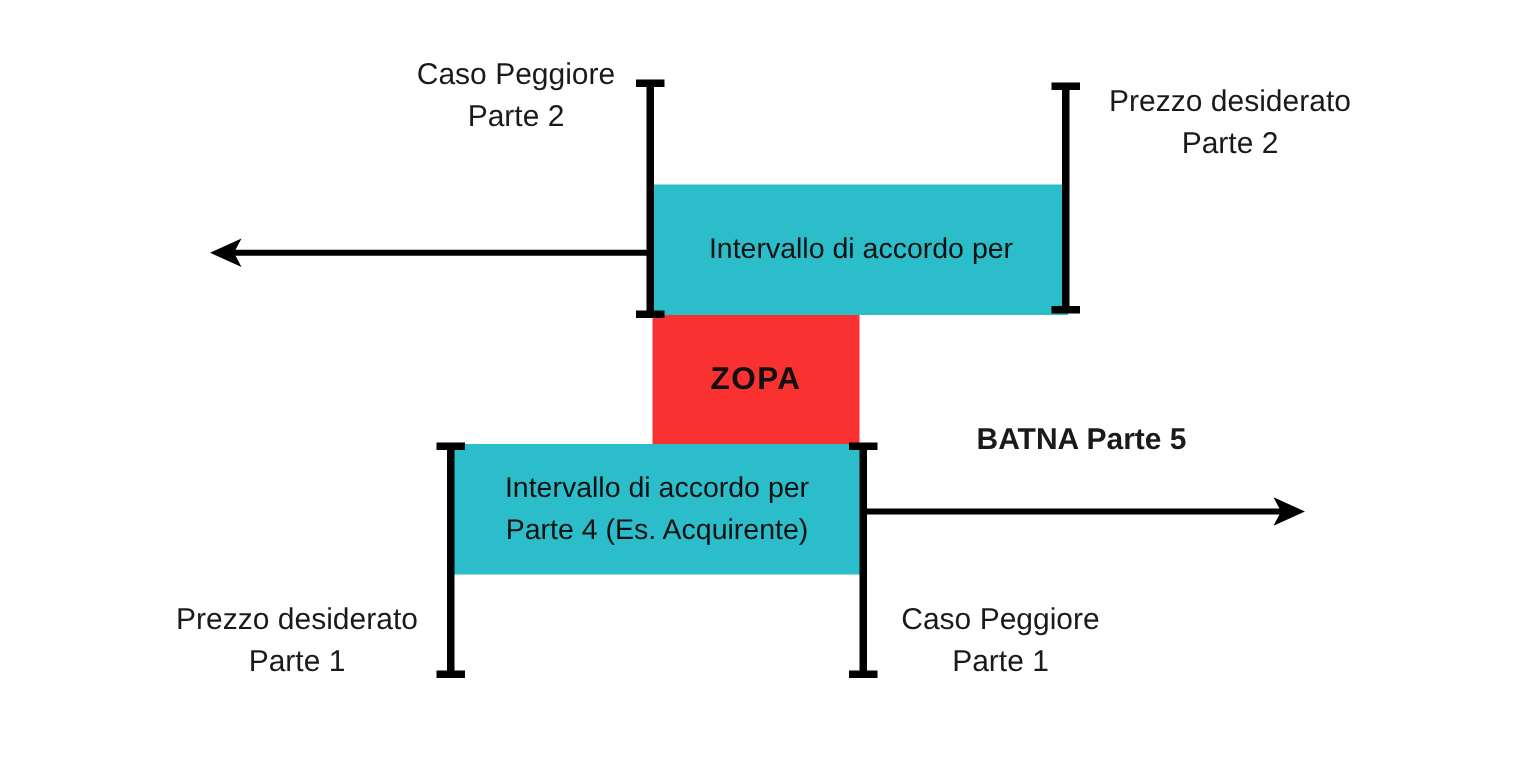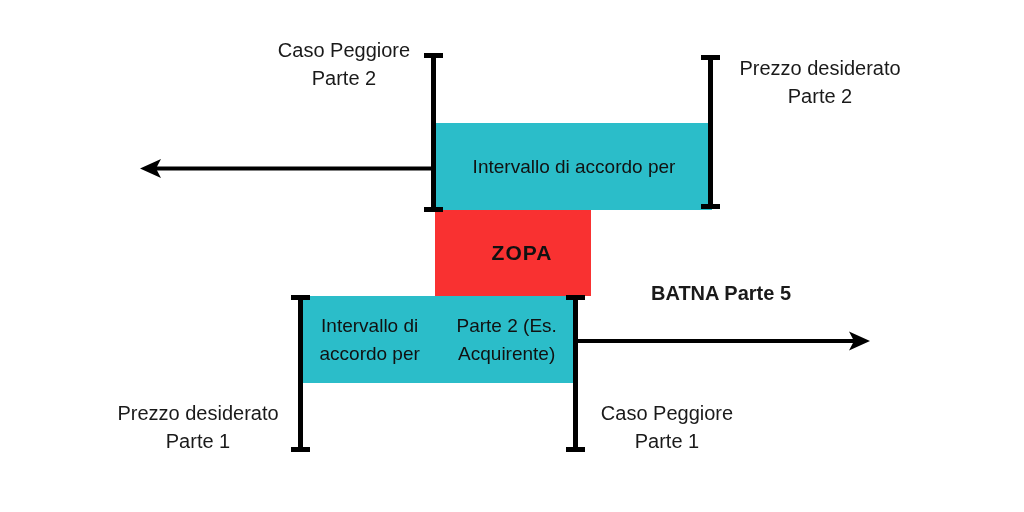--- a/index.html
+++ b/index.html
@@ -11,31 +11,31 @@
   .canvas {
     position: relative;
     width: 1024px;
     height: 512px;
     background: #ffffff;
     overflow: hidden;
   }
   .box {
     position: absolute;
     display: flex;
-    flex-direction: row;
+    flex-direction: column;
     align-items: center;
     justify-content: center;
     text-align: center;
     color: #111111;
     font-size: 19px;
     line-height: 28px;
   }
   .box-party2 { left: 436px; top: 123px; width: 276px; height: 87px; }
   .box-zopa   { left: 435px; top: 210px; width: 138px; height: 86px;
-                font-weight: bold; font-size: 21px; letter-spacing: 1px; padding-left: 18px; }
+                font-weight: bold; font-size: 21px; letter-spacing: 1px; }
   .box-party1 { left: 301px; top: 296px; width: 274px; height: 87px; }
   .label {
     position: absolute;
     transform: translateX(-50%);
     text-align: center;
     color: #1a1a1a;
     font-size: 20px;
     line-height: 28px;
     white-space: nowrap;
   }
@@ -62,21 +62,21 @@
   <div class="box box-party2" style="background-color: rgb(43, 189, 201);">
     <span>Intervallo di accordo per</span>
   </div>
 
   <div class="box box-zopa" style="background-color: rgb(249, 49, 49);">
     <span>ZOPA</span>
   </div>
 
   <div class="box box-party1" style="background-color: rgb(43, 189, 201);">
     <span>Intervallo di accordo per</span>
-    <span>Parte 2 (Es. Acquirente)</span>
+    <span>Parte 4 (Es. Acquirente)</span>
   </div>
 
   <svg class="overlay" viewBox="0 0 1024 512" xmlns="http://www.w3.org/2000/svg">
 
     <g stroke="#000000" stroke-width="5" fill="none">
       <path d="M424,55.5 H443 M433.5,55 V210 M424,209.5 H443"></path>
     </g>
 
     <g stroke="#000000" stroke-width="5" fill="none">
       <path d="M701,57.5 H720 M710.5,57 V207 M701,206.5 H720"></path>

